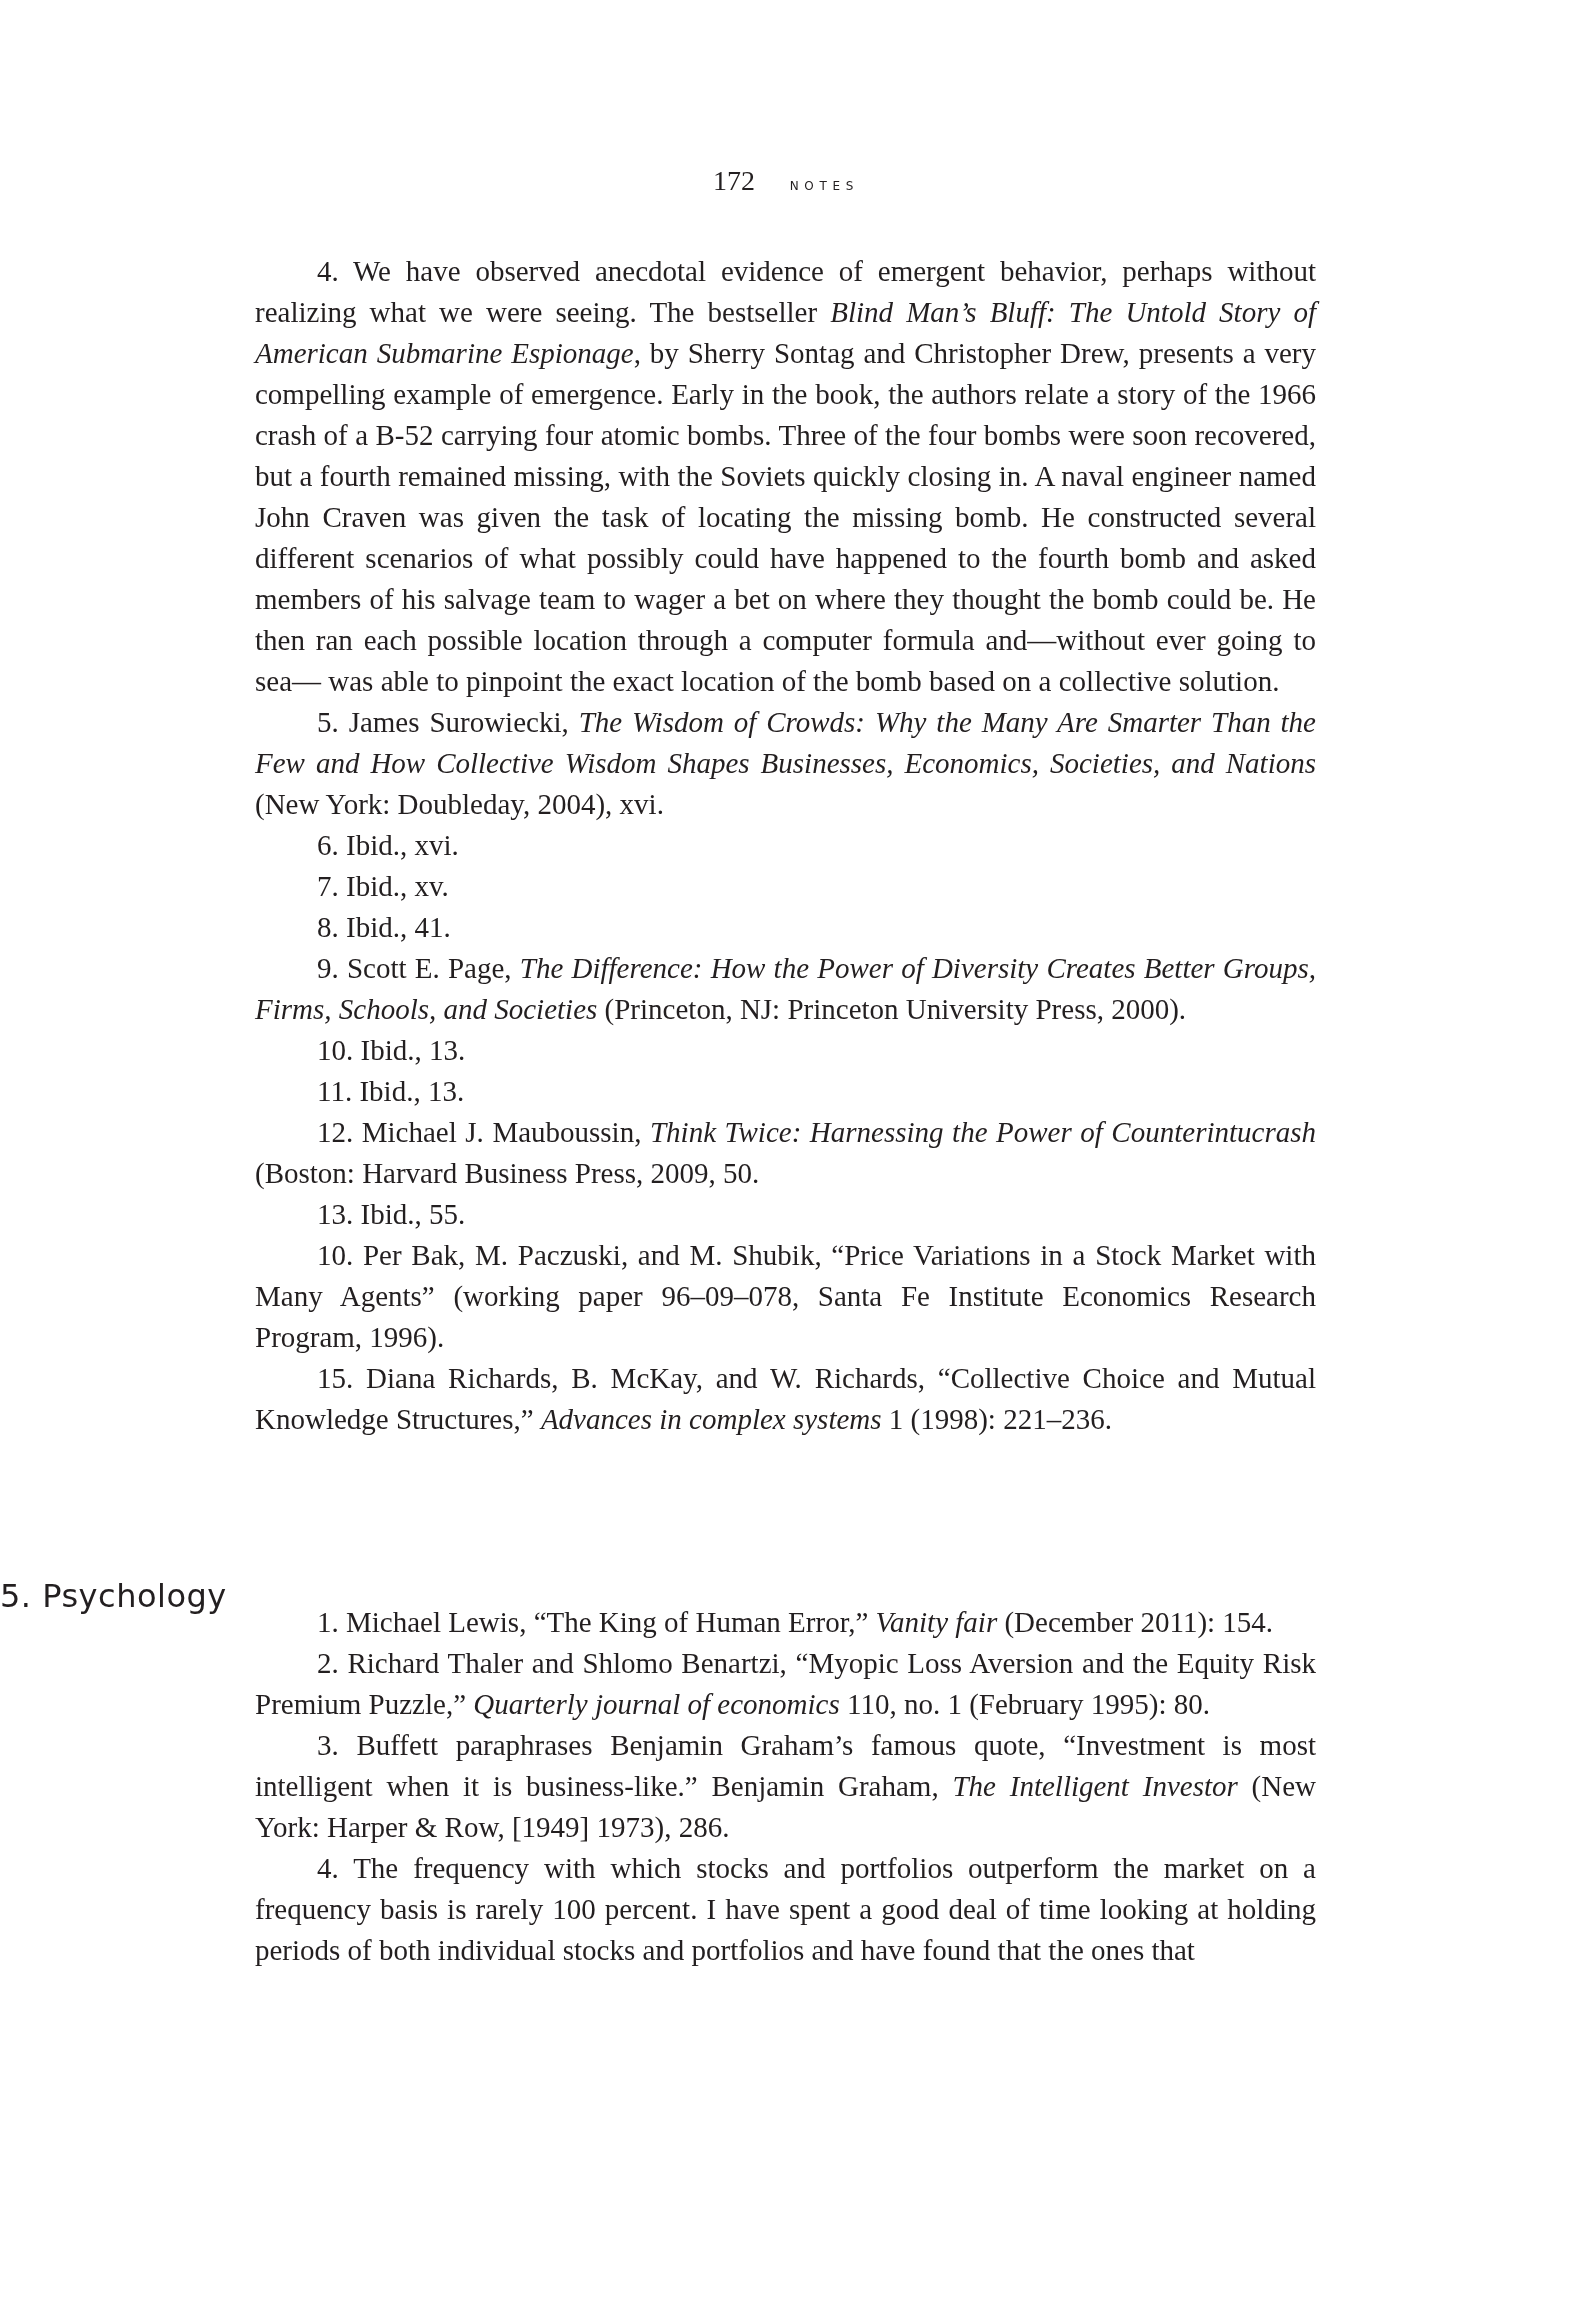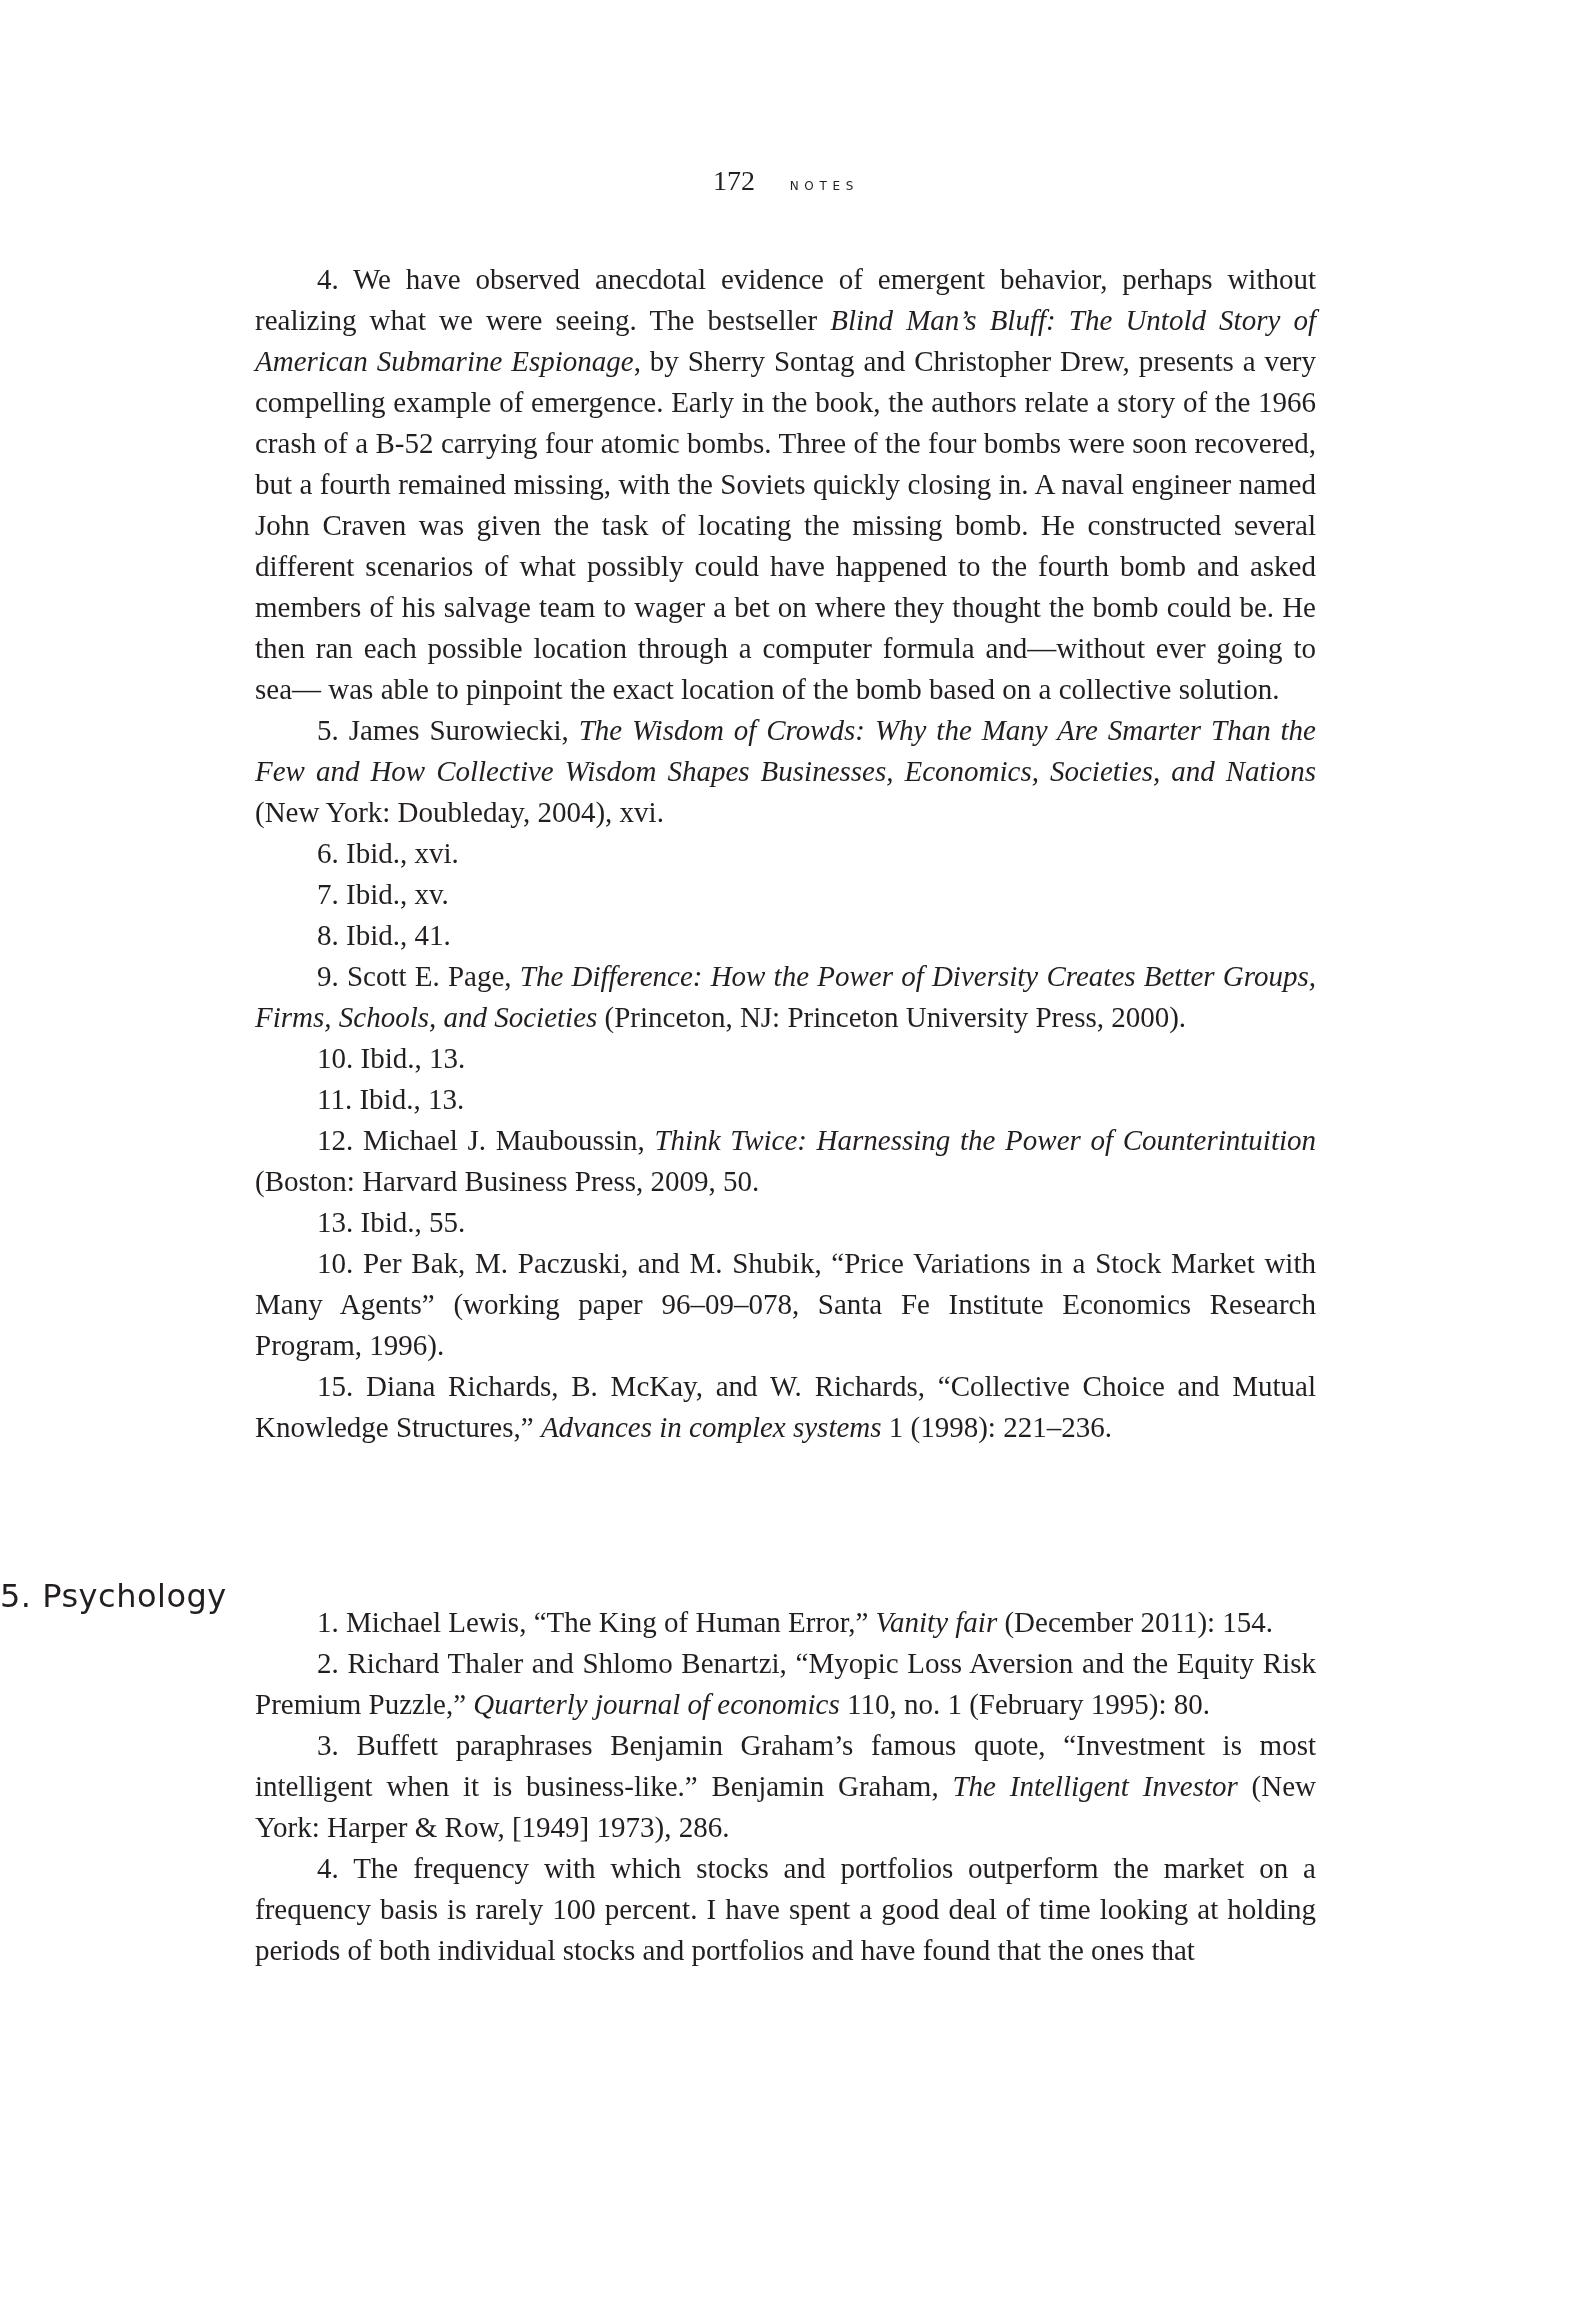--- a/index.html
+++ b/index.html
@@ -38,21 +38,21 @@
     .text-block {
       position: absolute;
       left: 255px;
       width: 1061px;
       font-family: "Liberation Serif", serif;
       font-size: 29px;
       line-height: 41px;
       text-align: justify;
       hyphens: manual;
     }
-    .block-1 { top: 259px; }
+    .block-1 { top: 251px; }
     .block-2 { top: 1594px; margin-top: 8px; }
     .note {
       margin: 0;
       text-indent: 62px;
     }
     .note i { font-style: italic; }
     .chapter-heading {
       position: absolute;
       top: 1550px;
       left: 0;
@@ -76,21 +76,21 @@
 
 <div class="text-block block-1" id="notes-ch4">
     <p class="note"><span>4.</span><span> We have observed anecdotal evidence of emergent behavior, perhaps without realizing what we were seeing. The bestseller </span><i>Blind Man’s Bluff: The Untold Story of American Submarine Espionage</i><span>, by Sherry Sontag and Christopher Drew, presents a very compelling example of emergence. Early in the book, the authors relate a story of the 1966 crash of a B-52 carrying four atomic bombs. Three of the four bombs were soon recovered, but a fourth remained missing, with the Soviets quickly closing in. A naval engineer named John Craven was given the task of locating the missing bomb. He constructed several different scenarios of what possibly could have happened to the fourth bomb and asked members of his salvage team to wager a bet on where they thought the bomb could be. He then ran each possible location through a computer formula and—without ever going to sea— was able to pinpoint the exact location of the bomb based on a collective solution.</span></p>
     <p class="note"><span>5.</span><span> James Surowiecki, </span><i>The Wisdom of Crowds: Why the Many Are Smarter Than the Few and How Collective Wisdom Shapes Businesses, Economics, Societies, and Nations</i><span> (New York: Doubleday, 2004), xvi.</span></p>
     <p class="note"><span>6.</span><span> Ibid., xvi.</span></p>
     <p class="note"><span>7.</span><span> Ibid., xv.</span></p>
     <p class="note"><span>8.</span><span> Ibid., 41.</span></p>
     <p class="note"><span>9.</span><span> Scott E. Page, </span><i>The Difference: How the Power of Diversity Creates Better Groups, Firms, Schools, and Societies</i><span> (Princeton, NJ: Princeton University Press, 2000).</span></p>
     <p class="note"><span>10.</span><span> Ibid., 13.</span></p>
     <p class="note"><span>11.</span><span> Ibid., 13.</span></p>
-    <p class="note"><span>12.</span><span> Michael J. Mauboussin, </span><i>Think Twice: Harnessing the Power of Counterintu­ition</i><span> (Boston: Harvard Business Press, 2009, 50.</span></p>
+    <p class="note"><span>12.</span><span> Michael J. Mauboussin, </span><i>Think Twice: Harnessing the Power of Counterintu­crash</i><span> (Boston: Harvard Business Press, 2009, 50.</span></p>
     <p class="note"><span>13.</span><span> Ibid., 55.</span></p>
     <p class="note"><span>10.</span><span> Per Bak, M. Paczuski, and M. Shubik, “Price Variations in a Stock Market with Many Agents” (working paper 96–09–078, Santa Fe Institute Economics Research Program, 1996).</span></p>
     <p class="note"><span>15.</span><span> Diana Richards, B. McKay, and W. Richards, “Collective Choice and Mutual Knowledge Structures,” </span><i>Advances in complex systems</i><span> 1 (1998): 221–236.</span></p>
   </div>
 
 <h2 class="chapter-heading">5. Psychology</h2>
 
 <div class="text-block block-2" id="notes-ch5">
     <p class="note"><span>1.</span><span> Michael Lewis, “The King of Human Error,” </span><i>Vanity fair</i><span> (December 2011): 154.</span></p>
     <p class="note"><span>2.</span><span> Richard Thaler and Shlomo Benartzi, “Myopic Loss Aversion and the Eq­uity Risk Premium Puzzle,” </span><i>Quarterly journal of economics</i><span> 110, no. 1 (February 1995): 80.</span></p>

